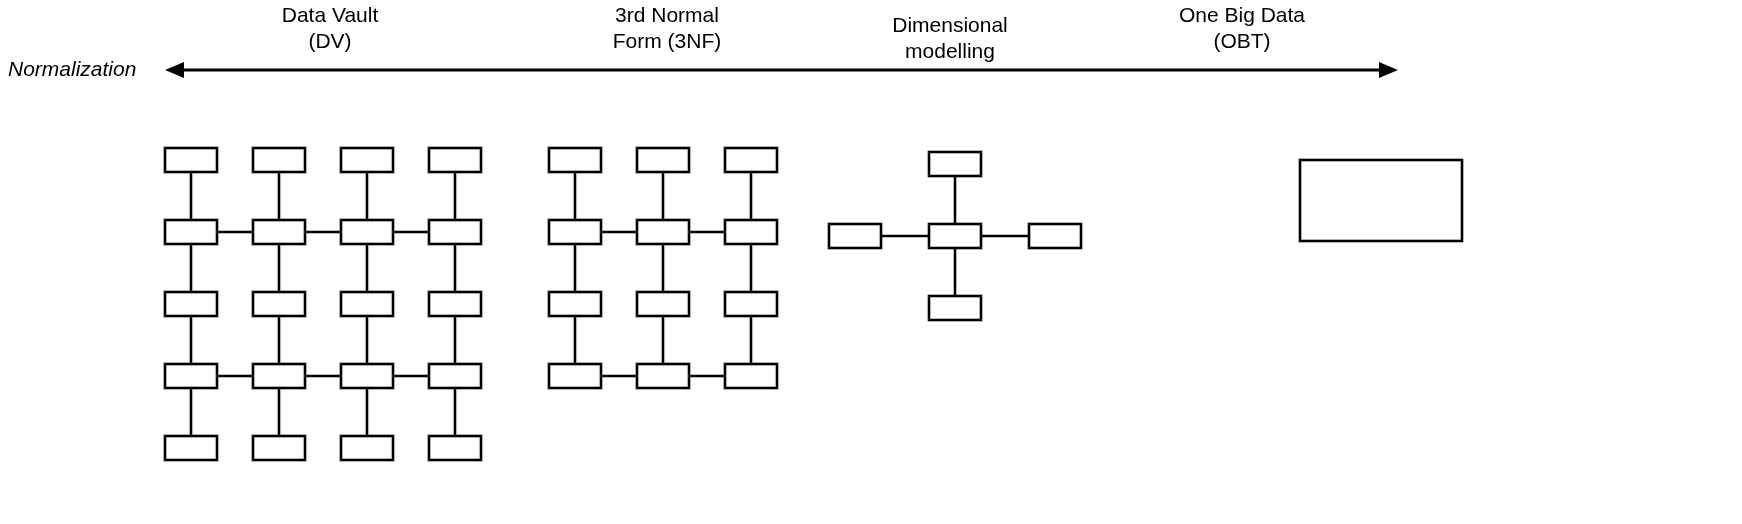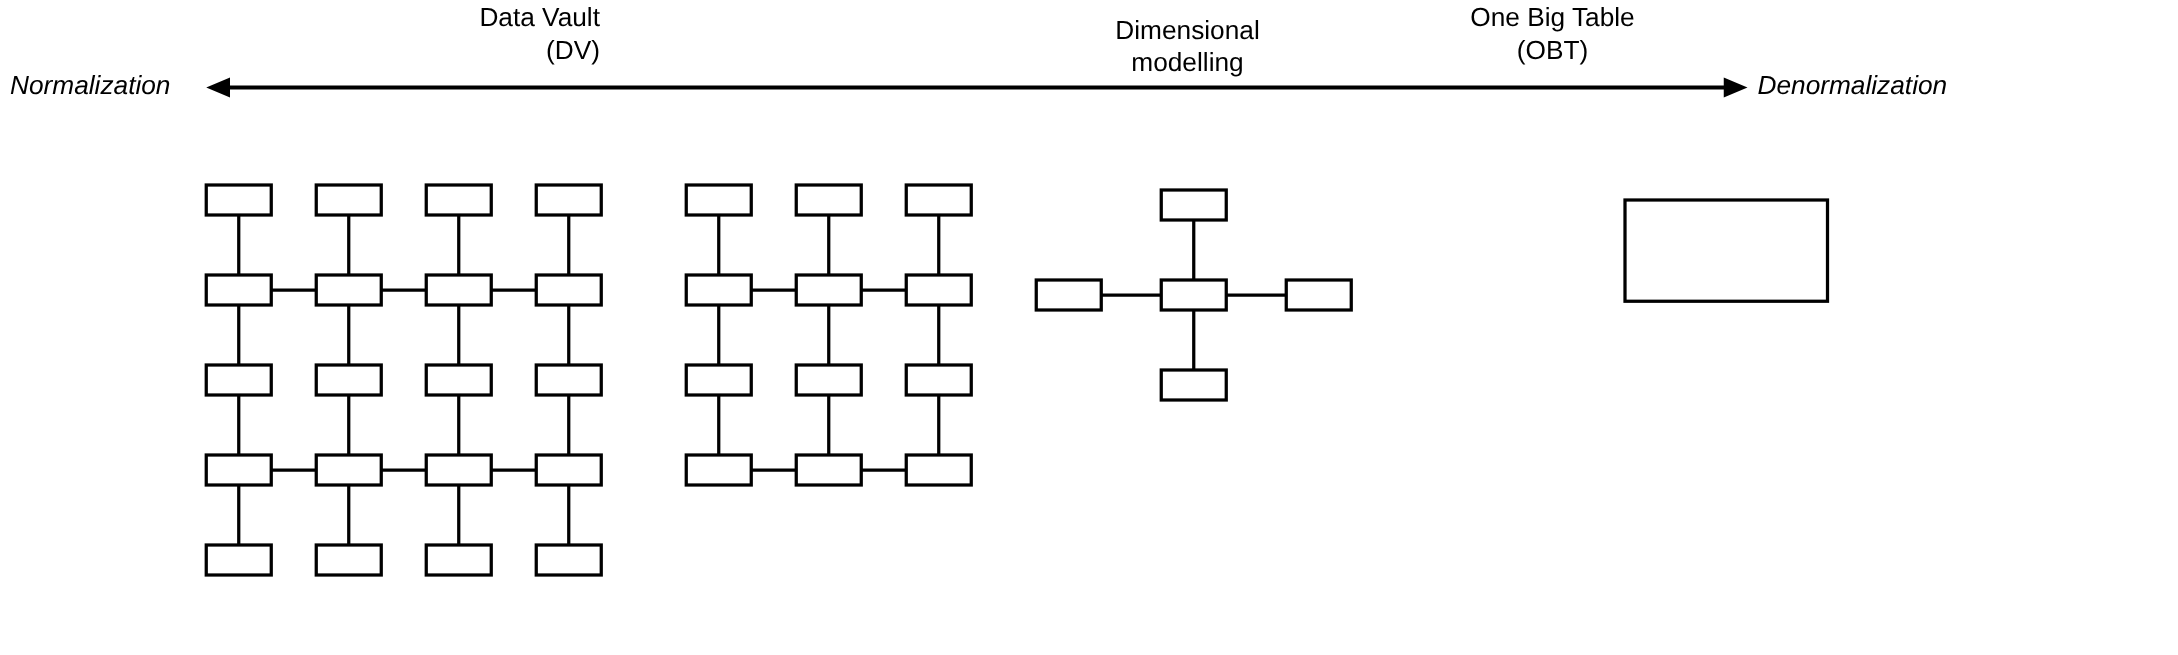--- a/index.html
+++ b/index.html
@@ -23,47 +23,48 @@
   #label-normalization{left:8px;top:56px;}
   #label-denormalization{left:1406px;top:56px;}
   .col-title{
     position:absolute;
     font-size:21px;
     line-height:26px;
     text-align:center;
     color:#000;
     white-space:pre-line;
   }
-  #title-dv{left:180px;top:2px;width:300px;text-align:right;}
+  #title-dv{left:180px;top:2px;width:300px;}
   #title-3nf{left:517px;top:2px;width:300px;}
   #title-dim{left:800px;top:2px;width:300px;margin-top:10px;}
   #title-obt{left:1092px;top:2px;width:300px;}
   svg#diagram{position:absolute;left:0;top:0;width:1742px;height:524px;display:block;}
   svg#diagram .node{fill:#ffffff;stroke:#000000;stroke-width:2.6;}
   svg#diagram .link{stroke:#000000;stroke-width:2.6;fill:none;}
   svg#diagram .axis-line{stroke:#000000;stroke-width:3.2;fill:none;}
   svg#diagram .axis-head{fill:#000000;}
 </style>
 </head>
 <body>
 
 <div id="stage">
 
   <div class="axis-label" id="label-normalization">Normalization</div>
 
-  <div class="axis-label" id="label-denormalization">Denormalization</div>
 
   <div class="col-title" id="title-dv" style="left: 180px;">Data Vault
 (DV)</div>
 
+  <div class="col-title" id="title-3nf" style="left: 517px;">3rd Normal
+Form (3NF)</div>
 
   <div class="col-title" id="title-dim" style="left: 800px;">Dimensional
 modelling</div>
 
-  <div class="col-title" id="title-obt" style="left: 1092px;">One Big Table
+  <div class="col-title" id="title-obt" style="left: 1092px;">One Big Data
 (OBT)</div>
 
   <svg id="diagram" viewBox="0 0 1742 524" xmlns="http://www.w3.org/2000/svg">
     <g id="axis-group">
         <line x1="179" y1="70" x2="1384" y2="70" class="axis-line"></line>
         <polygon points="165,70 184,62 184,78" class="axis-head"></polygon>
         <polygon points="1398,70 1379,62 1379,78" class="axis-head"></polygon>
       </g>
     <g id="dv-group">
         <rect x="165" y="148" width="52" height="24" class="node"></rect>

